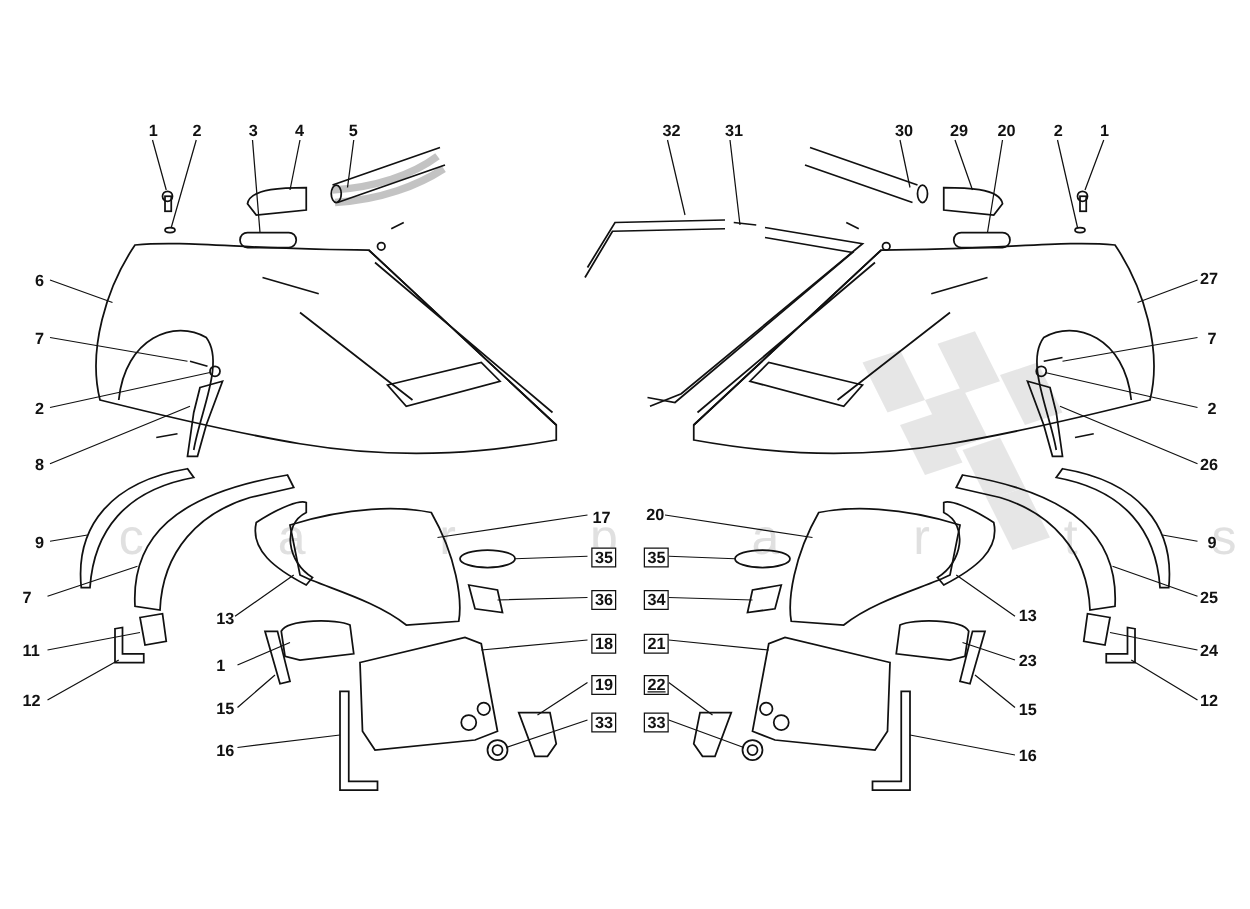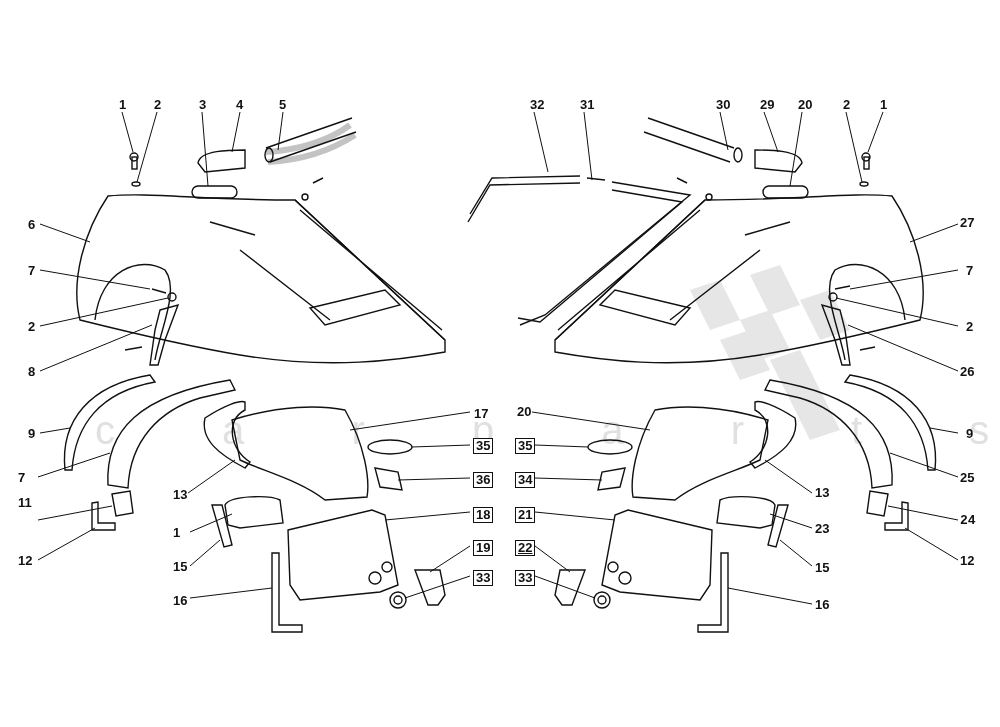--- a/index.html
+++ b/index.html
@@ -149,21 +149,21 @@
       <div class="callout" style="left: 154px; top: 98px;">2</div>
       <div class="callout" style="left: 199px; top: 98px;">3</div>
       <div class="callout" style="left: 236px; top: 98px;">4</div>
       <div class="callout" style="left: 279px; top: 98px;">5</div>
       <div class="callout" style="left: 28px; top: 218px;">6</div>
       <div class="callout" style="left: 28px; top: 264px;">7</div>
       <div class="callout" style="left: 28px; top: 320px;">2</div>
       <div class="callout" style="left: 28px; top: 365px;">8</div>
       <div class="callout" style="left: 28px; top: 427px;">9</div>
       <div class="callout" style="left: 18px; top: 471px;">7</div>
-      <div class="callout" style="left: 18px; top: 496px;">11</div>
+      <div class="callout" style="left: 18px; top: 514px;">11</div>
       <div class="callout" style="left: 18px; top: 554px;">12</div>
       <div class="callout" style="left: 173px; top: 488px;">13</div>
       <div class="callout" style="left: 173px; top: 526px;">1</div>
       <div class="callout" style="left: 173px; top: 560px;">15</div>
       <div class="callout" style="left: 173px; top: 594px;">16</div>
       <div class="callout" style="left: 474px; top: 407px;">17</div>
       <div class="callout boxed" style="left: 473px; top: 438px;">35</div>
       <div class="callout boxed" style="left: 473px; top: 472px;">36</div>
       <div class="callout boxed" style="left: 473px; top: 507px;">18</div>
       <div class="callout boxed" style="left: 473px; top: 540px;">19</div>
@@ -174,21 +174,21 @@
       <div class="callout" style="left: 760px; top: 98px;">29</div>
       <div class="callout" style="left: 798px; top: 98px;">20</div>
       <div class="callout" style="left: 843px; top: 98px;">2</div>
       <div class="callout" style="left: 880px; top: 98px;">1</div>
       <div class="callout" style="left: 960px; top: 216px;">27</div>
       <div class="callout" style="left: 966px; top: 264px;">7</div>
       <div class="callout" style="left: 966px; top: 320px;">2</div>
       <div class="callout" style="left: 960px; top: 365px;">26</div>
       <div class="callout" style="left: 966px; top: 427px;">9</div>
       <div class="callout" style="left: 960px; top: 471px;">25</div>
-      <div class="callout" style="left: 960px; top: 514px; font-family: Liberation Mono, monospace;">24</div>
+      <div class="callout" style="left: 960px; top: 514px;">24</div>
       <div class="callout" style="left: 960px; top: 554px;">12</div>
       <div class="callout" style="left: 517px; top: 405px;">20</div>
       <div class="callout boxed" style="left: 515px; top: 438px;">35</div>
       <div class="callout boxed" style="left: 515px; top: 472px;">34</div>
       <div class="callout boxed" style="left: 515px; top: 507px;">21</div>
       <div class="callout boxed" style="left: 515px; top: 540px; text-decoration: underline;">22</div>
       <div class="callout boxed" style="left: 515px; top: 570px;">33</div>
       <div class="callout" style="left: 815px; top: 486px;">13</div>
       <div class="callout" style="left: 815px; top: 522px;">23</div>
       <div class="callout" style="left: 815px; top: 561px;">15</div>

